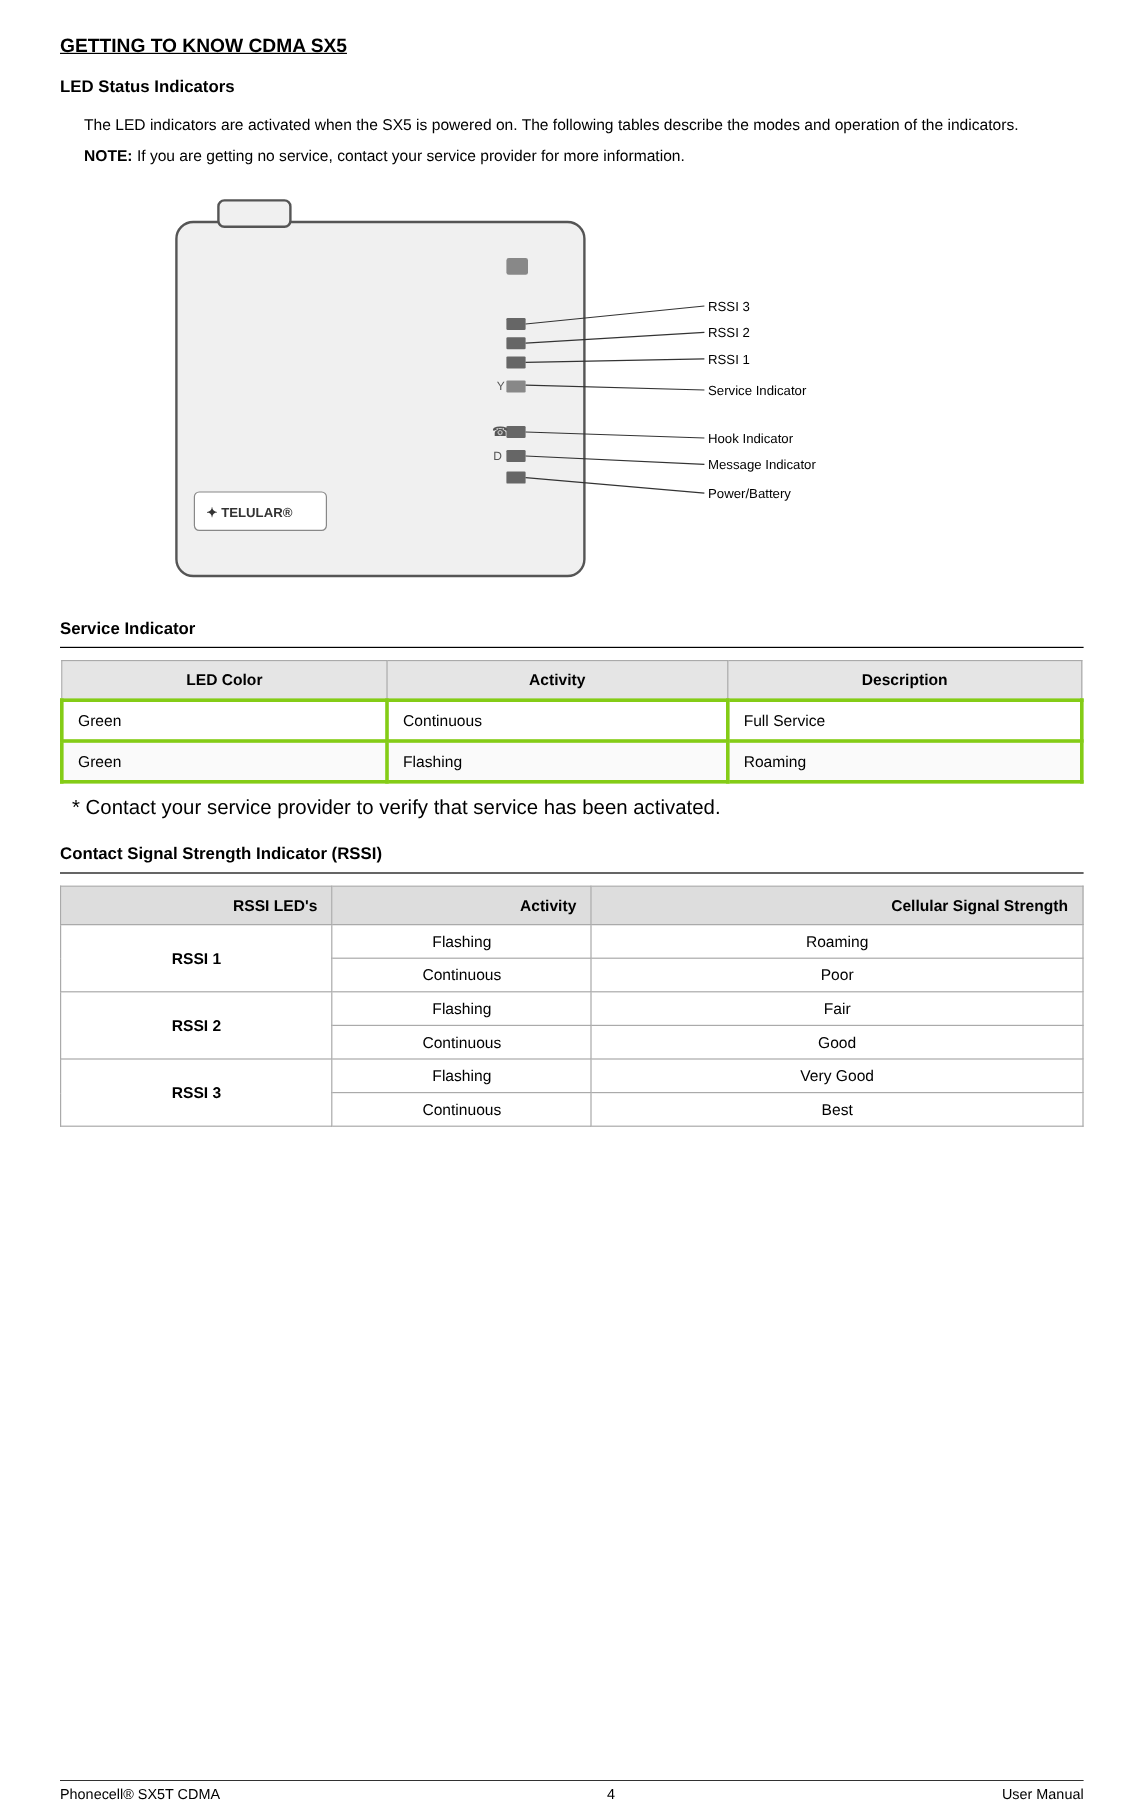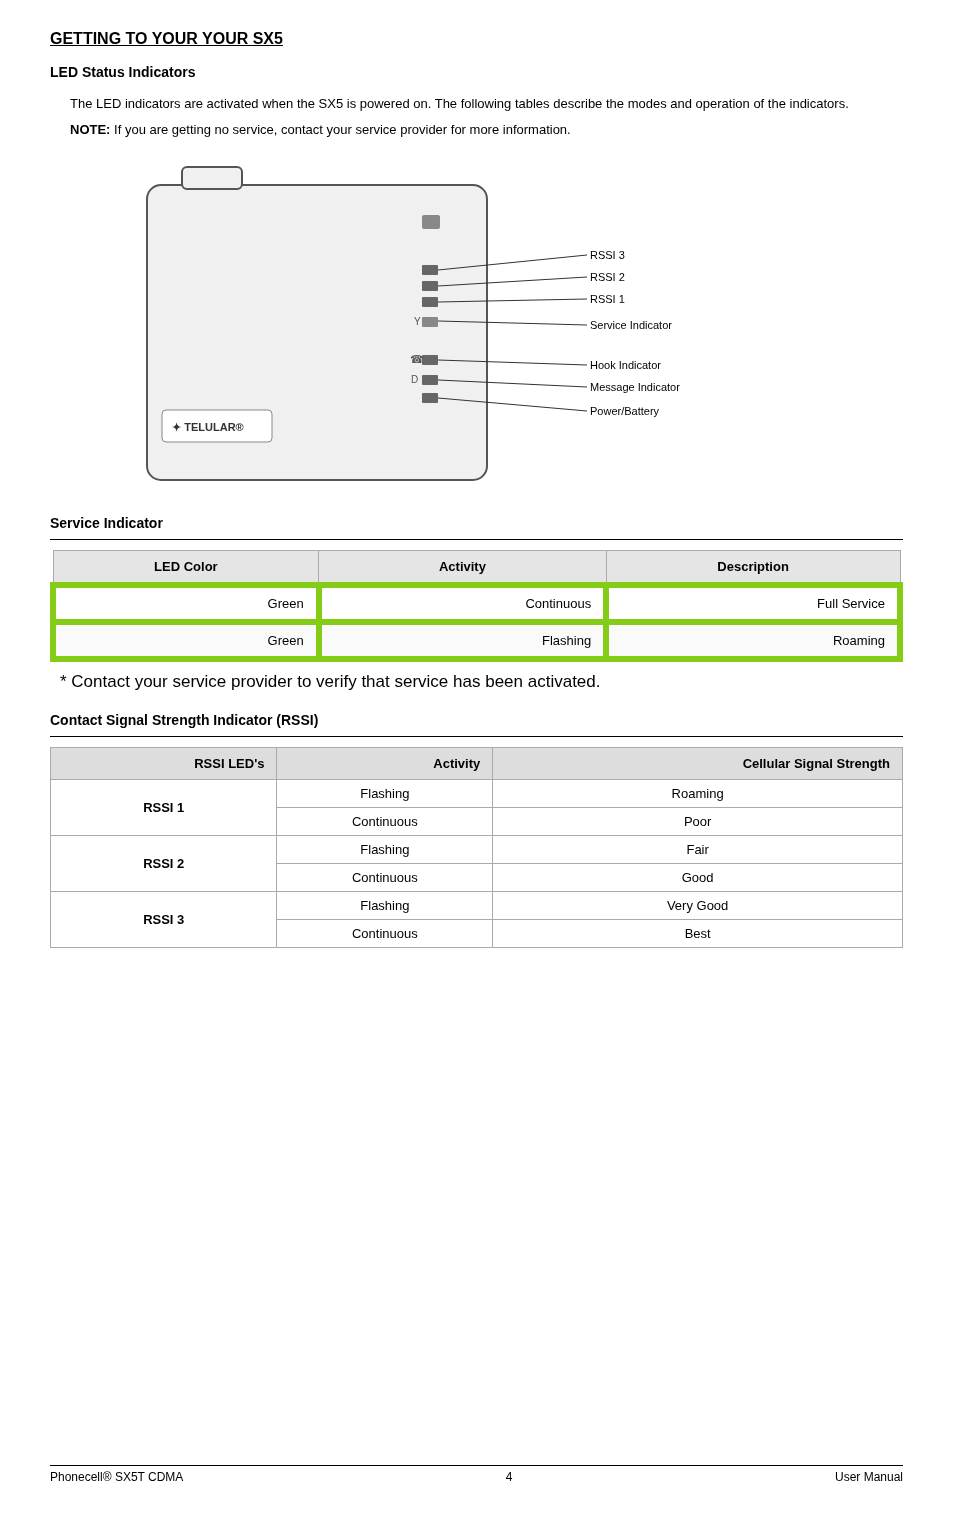--- a/index.html
+++ b/index.html
@@ -51,23 +51,23 @@
     }
     .data-table th {
       background: #e5e5e5;
       border: 1px solid #aaa;
       padding: 8px 12px;
       text-align: center;
       font-weight: bold;
       font-size: 13px;
     }
     .data-table td {
-      border: 6px solid #84cc16;
+      border: 3px solid #84cc16;
       padding: 8px 12px;
-      text-align: right;
+      text-align: left;
       font-size: 13px;
     }
     .data-table tr:nth-child(even) td {
       background: #fafafa;
     }
     .footnote {
       font-size: 17px;
       margin: 6px 0 18px 10px;
       font-style: normal;
     }
@@ -89,21 +89,21 @@
       padding: 6px 12px;
       text-align: center;
       font-size: 13px;
     }
     .rssi-table .row-header {
       font-weight: bold;
     }
     
     .footer {
       position: fixed;
-      bottom: 30px;
+      bottom: 12px;
       left: 50px;
       right: 50px;
       display: flex;
       justify-content: space-between;
       font-size: 12px;
       border-top: 1px solid #000;
       padding-top: 4px;
     }
     .diagram-wrapper {
       position: relative;
@@ -118,21 +118,21 @@
       border-top: 1px solid #000;
       margin: 8px 0 10px 0;
     }
     .table-section-gap {
       margin-top: 20px;
     }
   </style>
 </head>
 <body>
 
-<div class="page-title">GETTING TO YOUR YOUR SX5</div>
+<div class="page-title">GETTING TO KNOW CDMA SX5</div>
 
 <div class="section-title">LED Status Indicators</div>
 
 <div class="body-text">The LED indicators are activated when the SX5 is powered on. The following tables describe the modes and operation of the indicators.</div>
 
 <div class="note-text">
   <span class="note-bold">NOTE:</span><span> If you are getting no service, contact your service provider for more information.</span>
 </div>
 
 <div class="diagram-wrapper">

